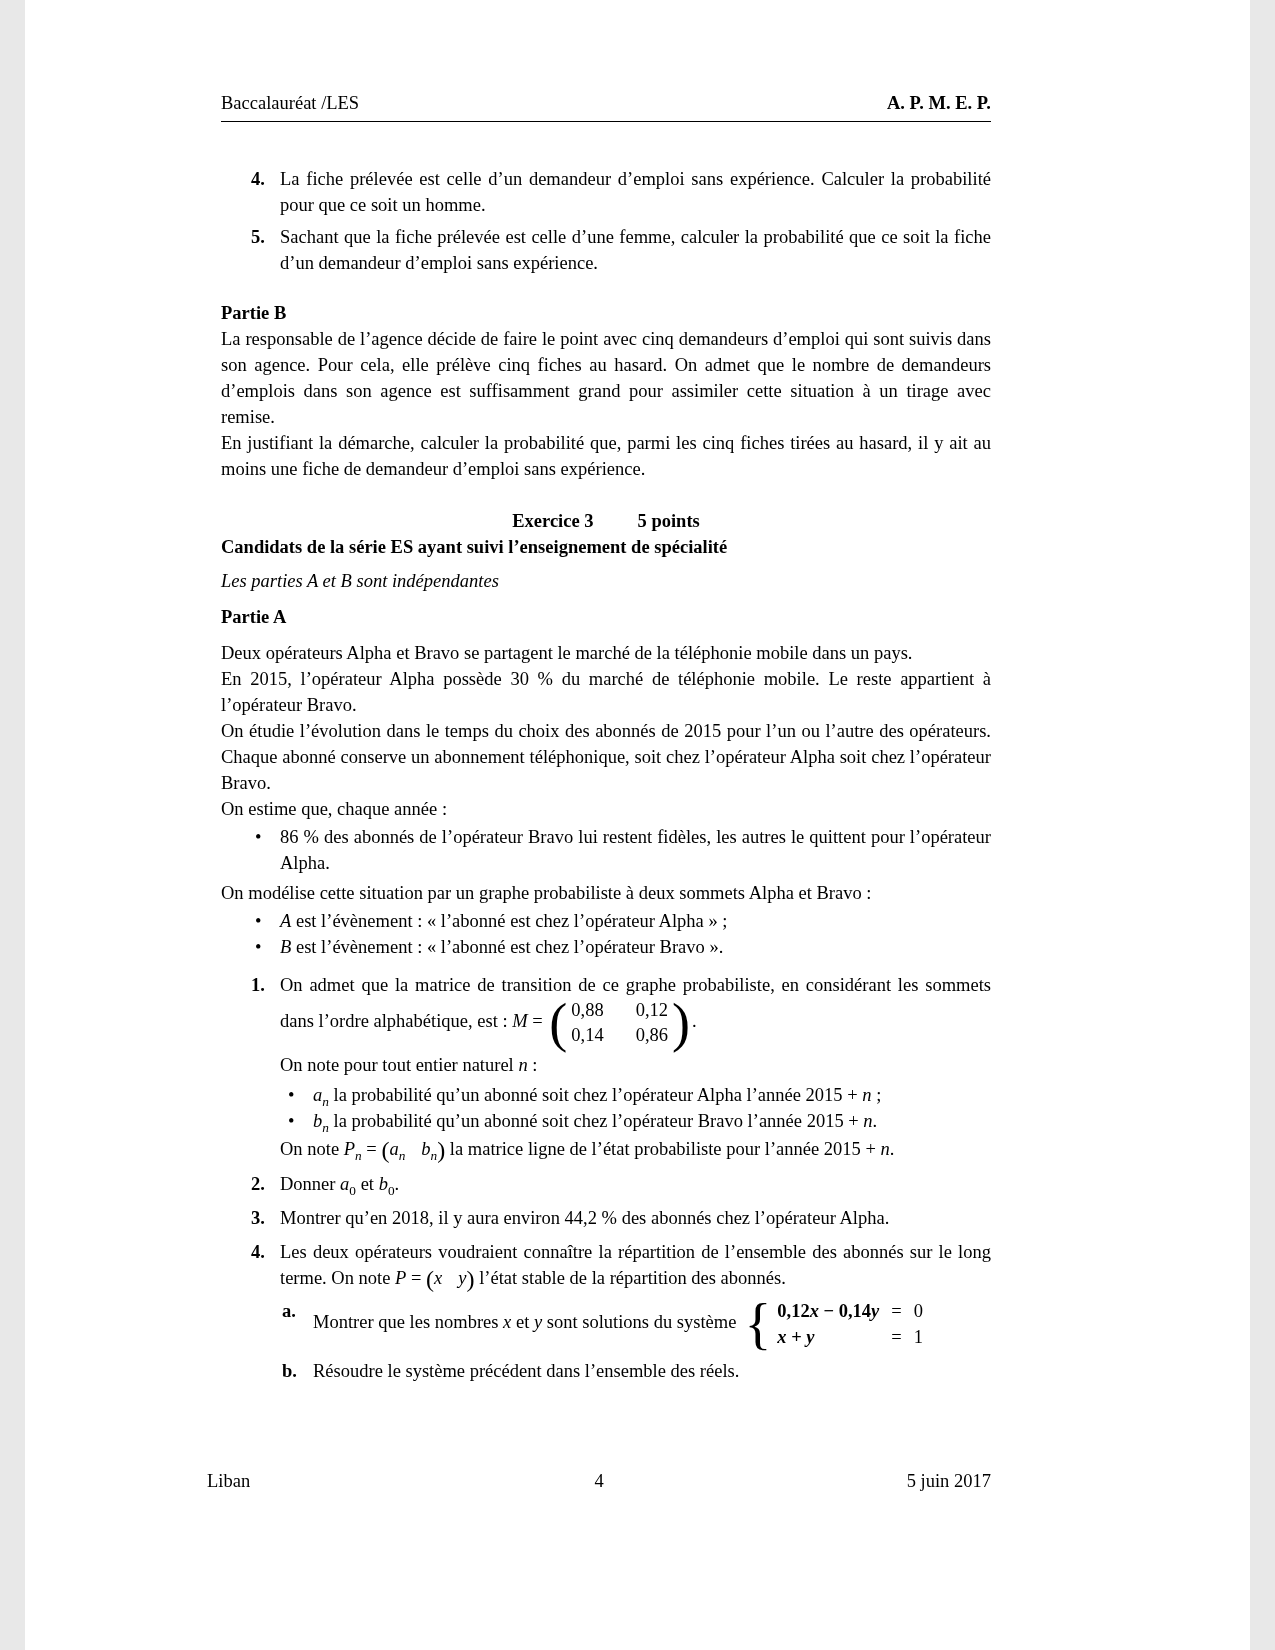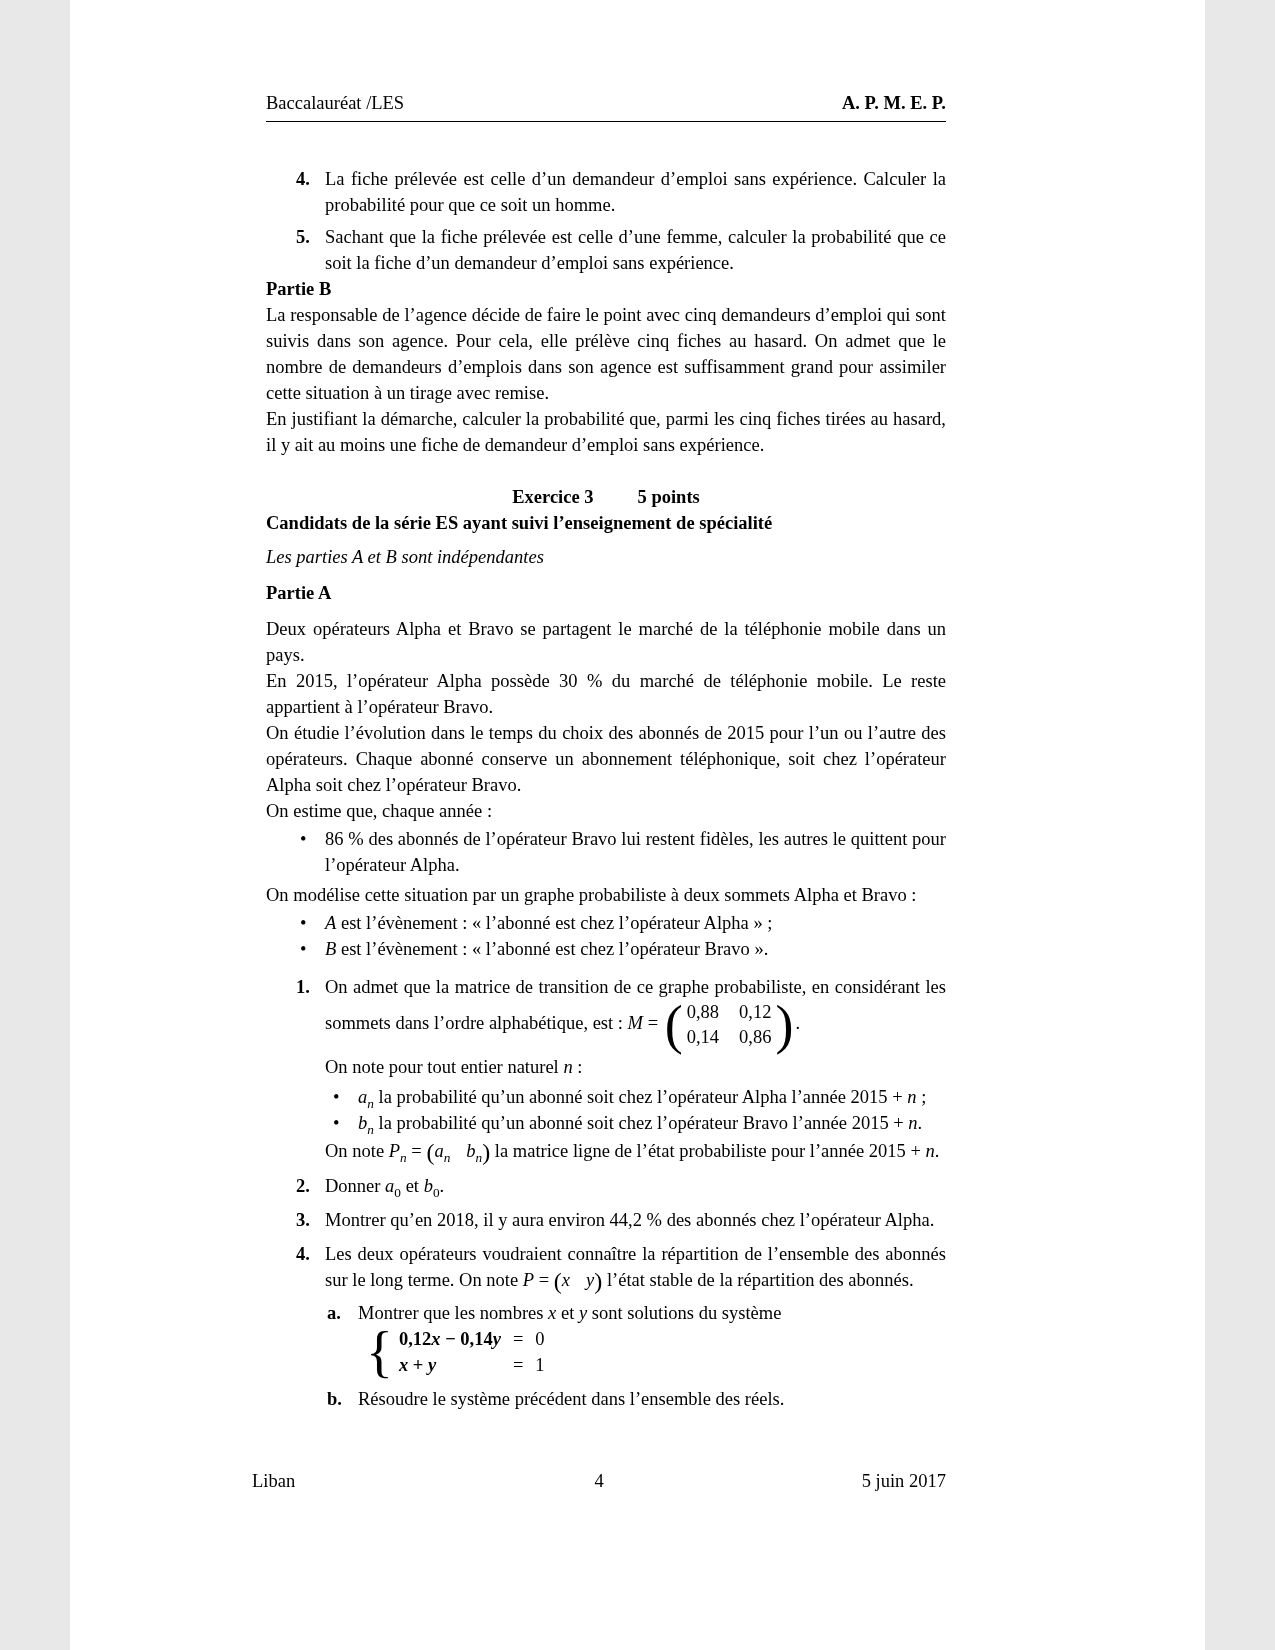--- a/index.html
+++ b/index.html
@@ -1,19 +1,19 @@
 <!DOCTYPE html>
 <html lang="fr"><head>
 <meta charset="utf-8">
 <style>
   * { box-sizing: border-box; }
   html, body { margin: 0; padding: 0; background: #e8e8e8; }
   .page {
     position: relative;
-    width: 1135px;
+    width: 1225px;
     height: 1650px;
     margin: 0 auto;
     background: #ffffff;
     color: #000000;
     font-family: "Liberation Serif", "DejaVu Serif", serif;
     font-size: 18.5px;
     line-height: 26px;
     padding: 90px 259px 0 196px;
     overflow: hidden;
     hyphens: auto;
@@ -43,21 +43,21 @@
   .si { position: relative; padding-left: 33px; }
   .si > .num { position: absolute; left: 2px; top: 0; font-weight: 700; }
 
   .ex-head { display: flex; justify-content: center; gap: 44px; }
 
   
   .matrix { display: inline-flex; align-items: center; vertical-align: middle; margin: 0 2px; }
   .matrix .paren { font-size: 54px; line-height: 50px; font-weight: 400; }
   .mat-grid {
     display: grid; grid-template-columns: auto auto;
-    column-gap: 20px; padding: 0 4px;
+    column-gap: 32px; padding: 0 4px;
     line-height: 25px; text-align: center;
   }
 
   
   .system { display: inline-flex; align-items: center; vertical-align: middle; margin-left: 8px; }
   .system .brace { font-size: 56px; line-height: 52px; font-weight: 400; margin-right: 6px; }
   .sys-grid {
     display: grid; grid-template-columns: auto auto auto;
     column-gap: 12px; line-height: 26px; align-items: baseline;
   }
@@ -72,21 +72,21 @@
   .page-footer {
     position: absolute; left: 182px; right: 259px; top: 1468px;
     display: grid; grid-template-columns: 1fr auto 1fr;
   }
   .page-footer .fc { text-align: center; }
   .page-footer .fr { text-align: right; }
 
   .mt2 { margin-top: 2px; }  .mt4 { margin-top: 4px; }
   .mt6 { margin-top: 6px; }  .mt8 { margin-top: 8px; }
   .mt10 { margin-top: 10px; } .mt12 { margin-top: 12px; }
-  .mt24 { } .mt26 { margin-top: 26px; }
+  .mt24 { margin-top: 24px; } .mt26 { margin-top: 26px; }
   .mt44 { margin-top: 44px; }
 </style>
 </head>
 <body>
 
 <div class="page">
 
   <div class="page-header">
     <span>Baccalauréat /LES</span>
     <span class="b">A. P. M. E. P.</span>

